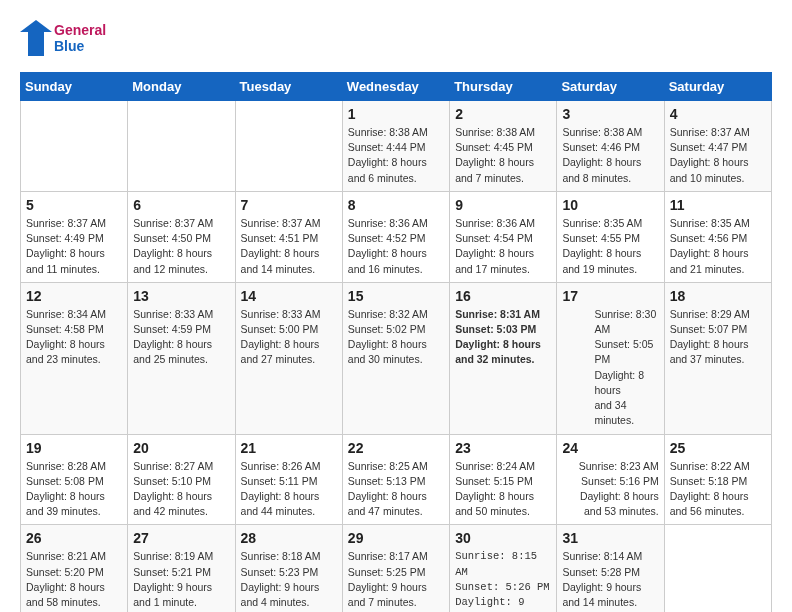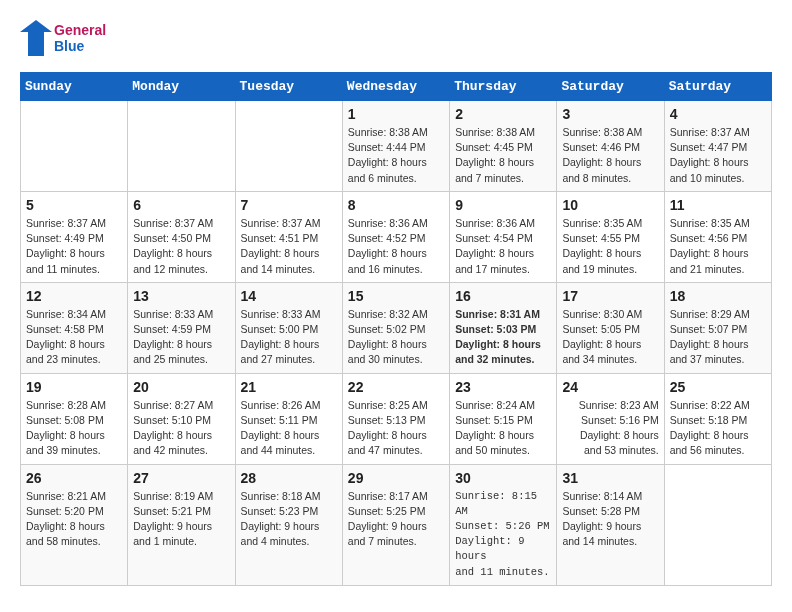--- a/index.html
+++ b/index.html
@@ -39,21 +39,20 @@
       table-layout: fixed;
     }
     thead th {
       background: #1565c0;
       color: #fff;
       font-size: 13px;
       font-weight: bold;
       padding: 6px 4px;
       text-align: left;
       border: 1px solid #1565c0;
-      font-family: Liberation Mono, monospace;
     }
     tbody td {
       border: 1px solid #ccc;
       vertical-align: top;
       padding: 5px 5px;
       height: 90px;
       background: #fff;
     }
     tbody tr:nth-child(odd) td {
       background: #f9f9f9;
@@ -223,21 +222,21 @@
         </td>
         <td>
           <span class="day-number">16</span>
           <div class="day-info" style="white-space: pre-line; font-weight: bold;">Sunrise: 8:31 AM
 Sunset: 5:03 PM
 Daylight: 8 hours
 and 32 minutes.</div>
         </td>
         <td>
           <span class="day-number">17</span>
-          <div class="day-info" style="white-space: pre-line;">Sunrise: 8:30 AM
+          <div class="day-info" style="white-space: pre-line; margin-left: 32px;">Sunrise: 8:30 AM
 Sunset: 5:05 PM
 Daylight: 8 hours
 and 34 minutes.</div>
         </td>
         <td>
           <span class="day-number">18</span>
           <div class="day-info" style="white-space: pre-line;">Sunrise: 8:29 AM
 Sunset: 5:07 PM
 Daylight: 8 hours
 and 37 minutes.</div>

